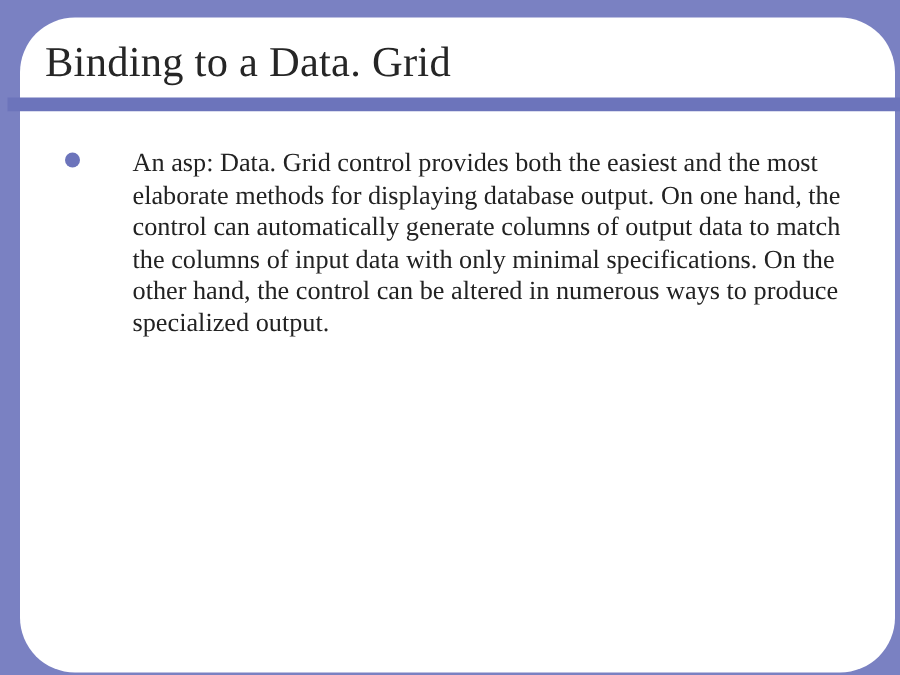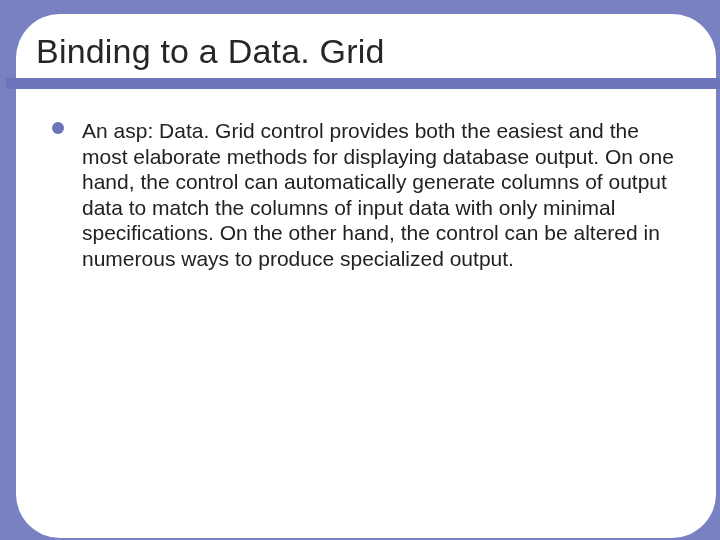--- a/index.html
+++ b/index.html
@@ -1,15 +1,15 @@
 <!DOCTYPE html>
 <html><head>
 <meta charset="utf-8">
 <style>
-  * { margin: 2px; padding: 0; box-sizing: border-box; }
+  * { margin: 2px; padding: 0; box-sizing: border-box; font-family: Liberation Serif, serif; }
   html, body { width: 720px; height: 540px; overflow: hidden; }
   body {
     background: #7a81c2;
     font-family: Arial, Helvetica, sans-serif;
     position: relative;
   }
   .card {
     position: absolute;
     left: 10px;
     top: 8px;
@@ -38,20 +38,21 @@
   .content {
     position: absolute;
     left: 42px;
     top: 108px;
     width: 640px;
   }
   .bullet-item {
     display: flex;
     align-items: flex-start;
     margin-bottom: 28px;
+    gap: 24px;
   }
   .bullet-dot {
     flex: 0 0 auto;
     width: 12px;
     height: 12px;
     border-radius: 50%;
     background: #6c74bb;
     margin-top: 6px;
     margin-right: 16px;
   }

